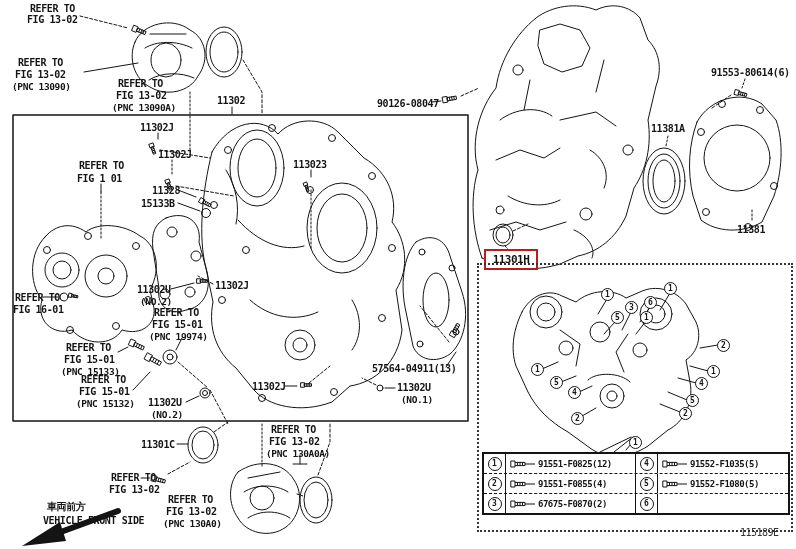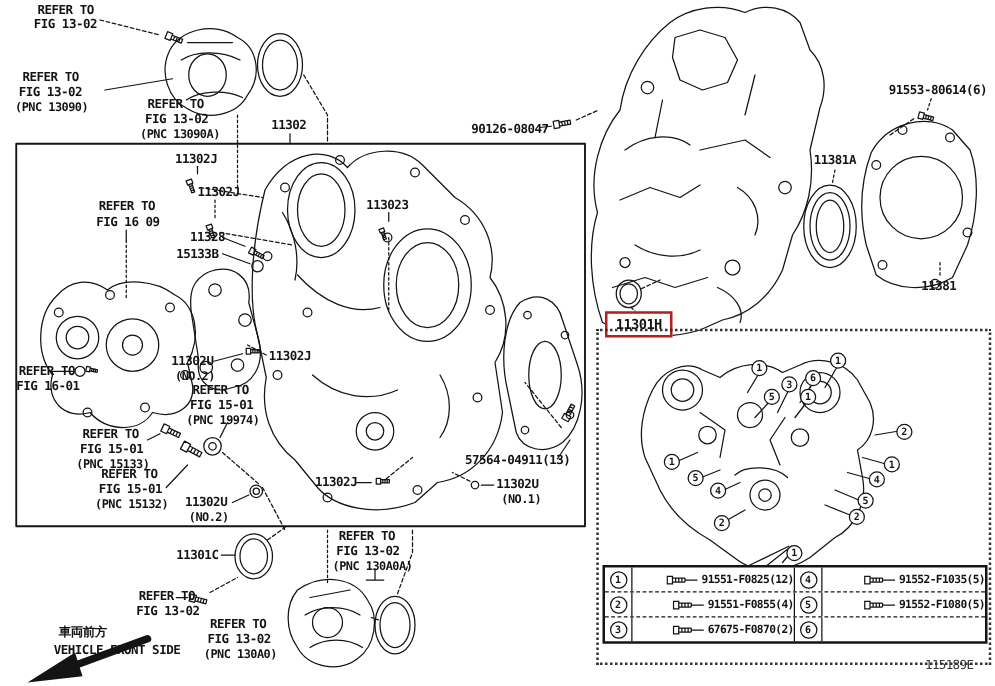--- a/index.html
+++ b/index.html
@@ -34,21 +34,20 @@
     position:absolute; left:482px; top:452px; width:304px;
     border:2px solid #141414; background:#fff;
   }
   .frow { display:grid; grid-template-columns:22px 130px 22px 130px; height:19px; }
   .frow + .frow { border-top:1px dashed #141414; }
   .fnum { display:flex; align-items:center; justify-content:center; border-right:1px solid #141414; }
   .fpart {
     display:flex; align-items:center; gap:2px; padding-left:4px;
     font:bold 9px "DejaVu Sans Mono","Liberation Mono",monospace; letter-spacing:-0.5px;
     white-space:nowrap;
-    justify-content:flex-end;
   }
   .fpart.mid { border-right:1px solid #141414; }
   .co2 {
     display:inline-block; width:12px; height:12px; border:1px solid #141414; border-radius:50%;
     font:bold 8px "DejaVu Sans Mono","Liberation Mono",monospace; line-height:12px; text-align:center;
   }
   .figcode { position:absolute; left:740px; top:527px; font:10px "DejaVu Sans Mono","Liberation Mono",monospace; color:#333; letter-spacing:-0.5px; }
   .jp { font-family:"DejaVu Sans",sans-serif; font-weight:bold; font-size:10px; }
 </style>
 </head>
@@ -261,21 +260,21 @@
   <div class="lbl" style="left:116px;top:90px">FIG 13-02</div>
   <div class="lbl sm" style="left:112px;top:102px">(PNC 13090A)</div>
 
   <div class="lbl" style="left:217px;top:95px">11302</div>
   <div class="lbl" style="left:377px;top:98px">90126-08047</div>
   <div class="lbl" style="left:140px;top:122px">11302J</div>
   <div class="lbl" style="left:158px;top:149px">11302J</div>
   <div class="lbl" style="left:293px;top:159px">113023</div>
 
   <div class="lbl" style="left:79px;top:160px">REFER TO</div>
-  <div class="lbl" style="left:77px;top:173px">FIG 16 09</div>
+  <div class="lbl" style="left:77px;top:173px">FIG 1 01</div>
 
   <div class="lbl" style="left:152px;top:185px">11328</div>
   <div class="lbl" style="left:141px;top:198px">15133B</div>
 
   <div class="lbl" style="left:137px;top:284px">11302U</div>
   <div class="lbl sm" style="left:140px;top:296px">(NO.2)</div>
   <div class="lbl" style="left:215px;top:280px">11302J</div>
 
   <div class="lbl" style="left:15px;top:292px">REFER TO</div>
   <div class="lbl" style="left:13px;top:304px">FIG 16-01</div>

